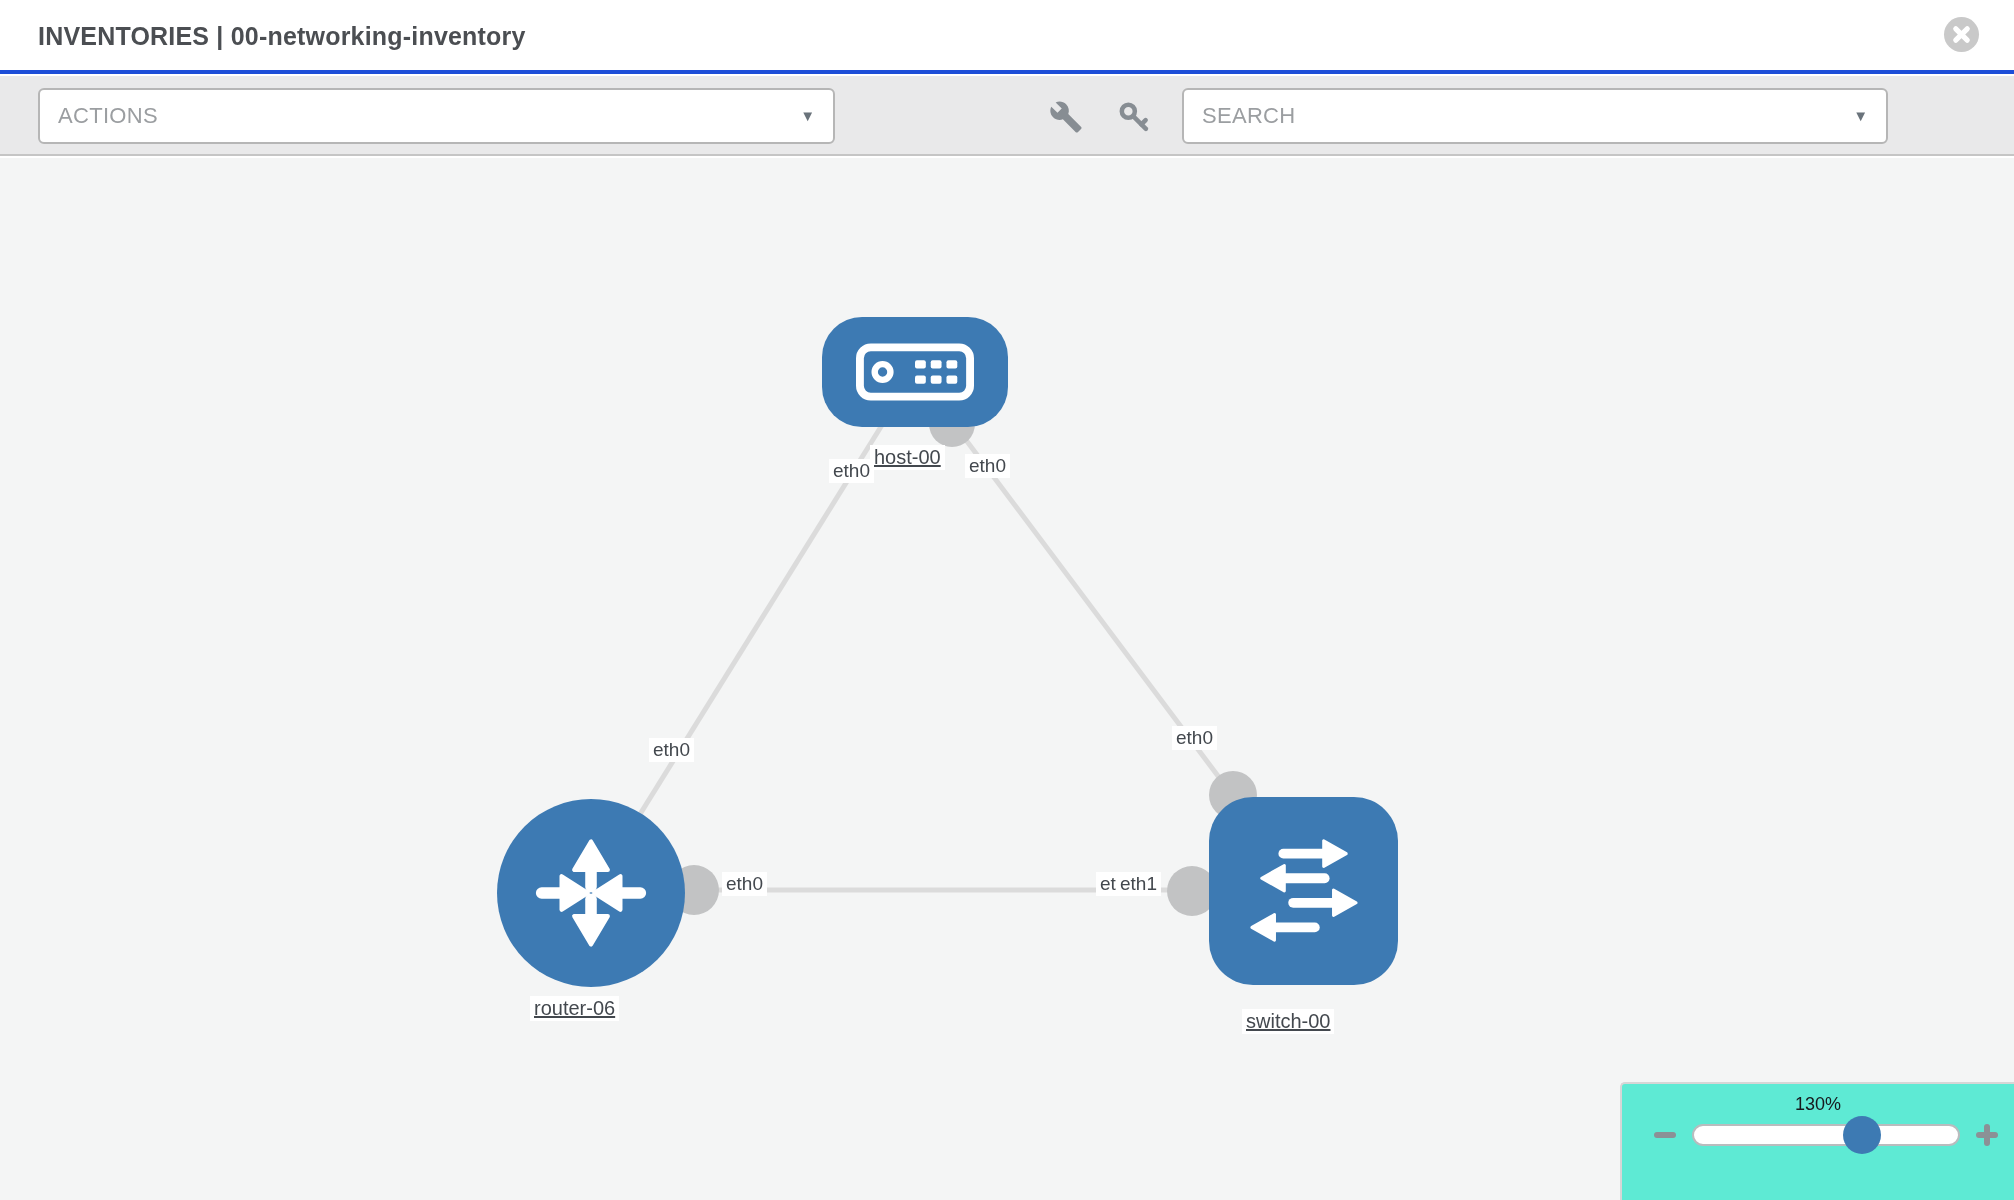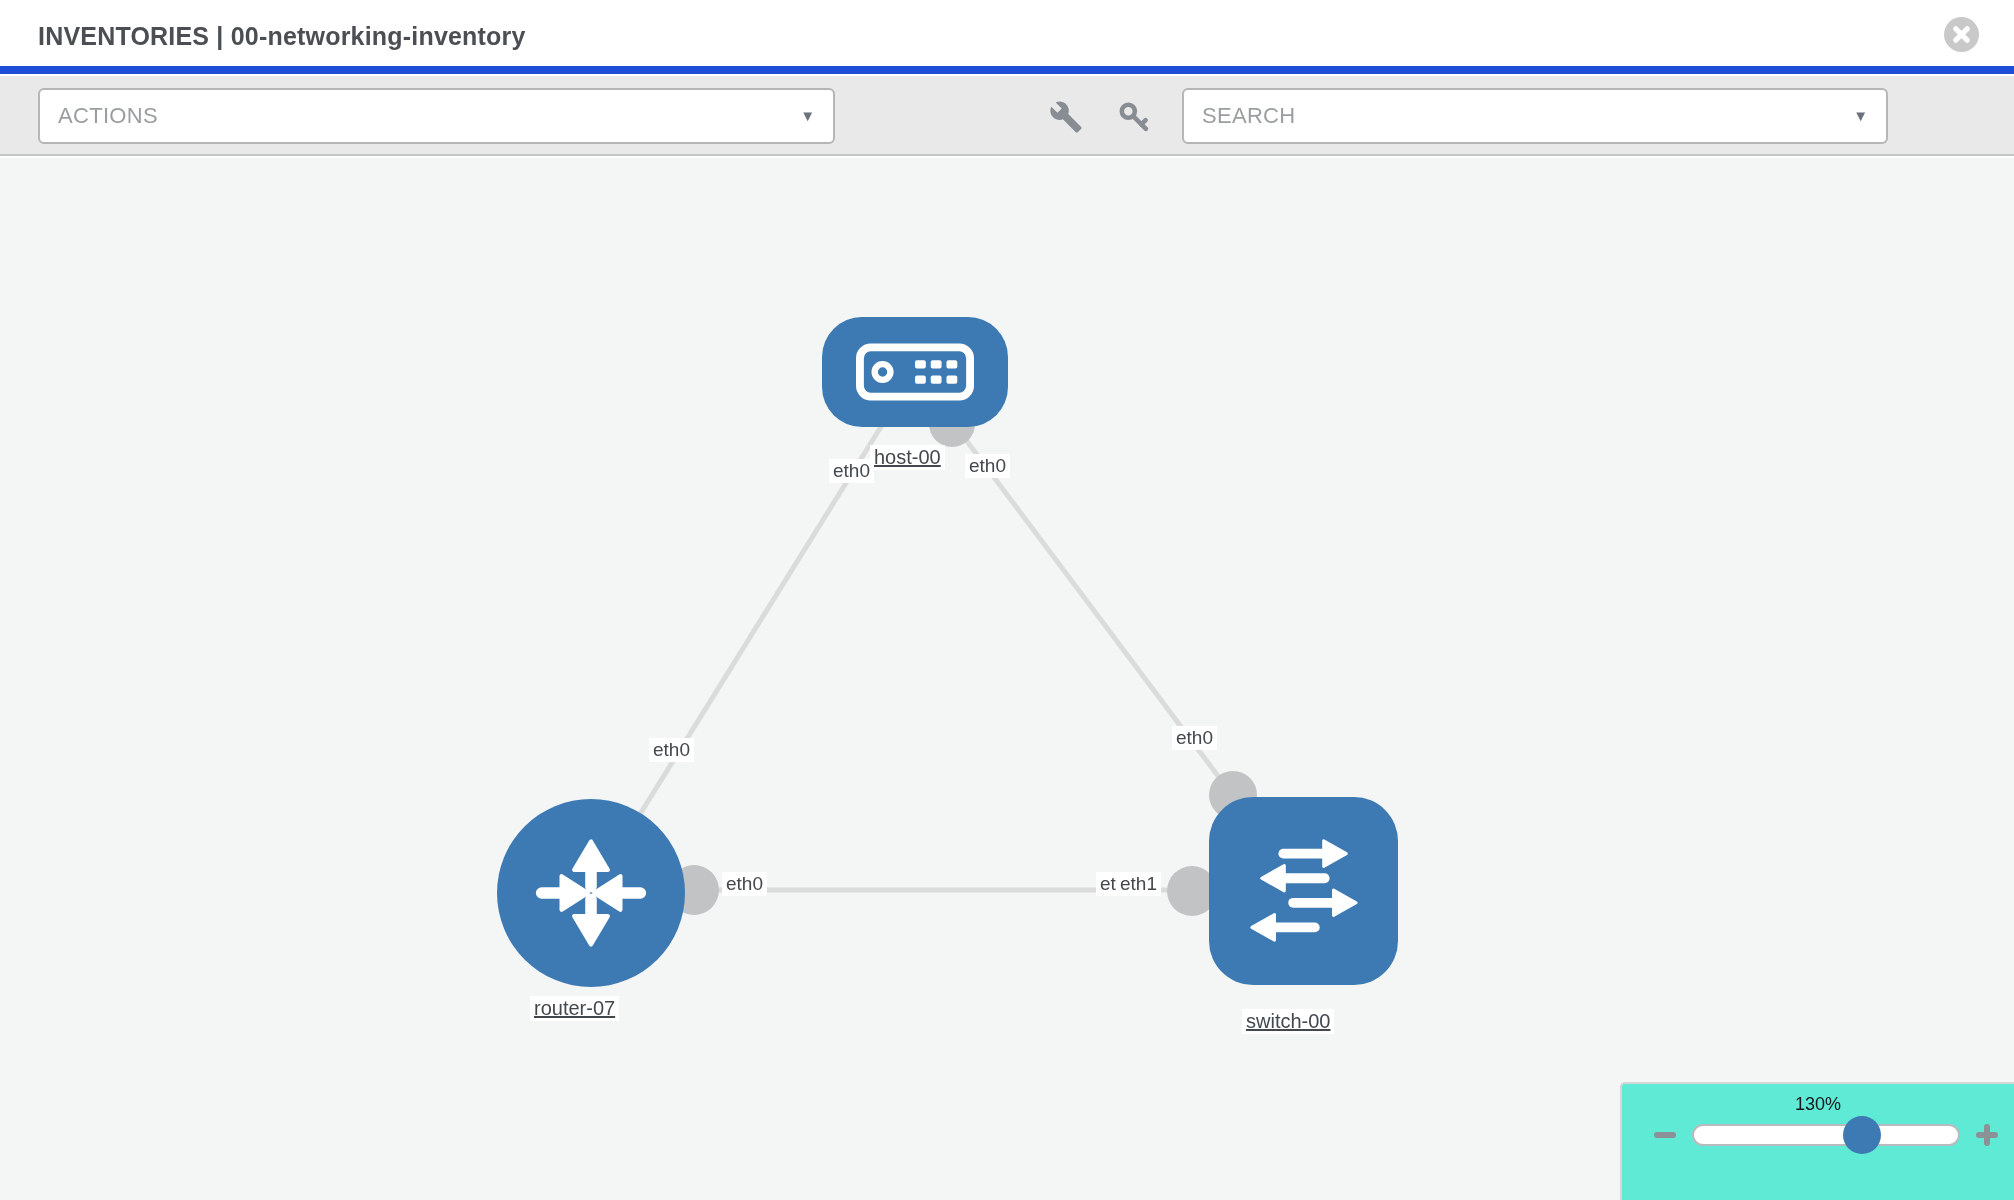--- a/index.html
+++ b/index.html
@@ -2,21 +2,21 @@
 <html><head>
 <meta charset="utf-8">
 <style>
   * { margin:0; padding:0; box-sizing:border-box; }
   html,body { width:2014px; height:1200px; overflow:hidden; }
   body { font-family:"Liberation Sans", sans-serif; background:#fff; }
   #app { position:relative; width:2014px; height:1200px; }
 
   
   .header { position:absolute; left:0; top:0; width:2014px; height:74px;
-            background:#ffffff; border-bottom:8px solid #1d4ed8; }
+            background:#ffffff; border-bottom:4px solid #1d4ed8; }
   .page-title { position:absolute; left:38px; top:0; line-height:72px;
                 font-size:25px; font-weight:bold; color:#4b4e52; letter-spacing:0.2px; }
   .close-btn { position:absolute; left:1944px; top:17px; width:35px; height:35px;
                border-radius:50%; background:#c9c9c9; cursor:pointer;
                display:flex; align-items:center; justify-content:center; }
 
   
   .toolbar { position:absolute; left:0; top:76px; width:2014px; height:80px;
              background:#e9e9ea; border-bottom:2px solid #c5c5c5; }
   .select-box { position:absolute; top:12px; height:56px; background:#fff;
@@ -180,21 +180,21 @@
       <g fill="#ffffff" stroke="#ffffff" stroke-width="3" stroke-linejoin="round">
         <polygon points="108,22 85,9 85,35"></polygon>
         <polygon points="22,47 45,34 45,60"></polygon>
         <polygon points="118,72 95,59 95,85"></polygon>
         <polygon points="12,97 35,84 35,110"></polygon>
       </g>
     </svg>
   </div>
 
   <div class="chip node-label lbl-host">host-00</div>
-  <div class="chip node-label lbl-router">router-07</div>
+  <div class="chip node-label lbl-router">router-06</div>
   <div class="chip node-label lbl-switch">switch-00</div>
 
   <div class="chip iface-label if-host-left">eth0</div>
   <div class="chip iface-label if-host-right">eth0</div>
   <div class="chip iface-label if-router-top">eth0</div>
   <div class="chip iface-label if-switch-top">eth0</div>
   <div class="chip iface-label if-router-right">eth0</div>
   <div class="chip iface-label if-switch-back">eth0</div>
   <div class="chip iface-label if-switch-front">eth1</div>
 

